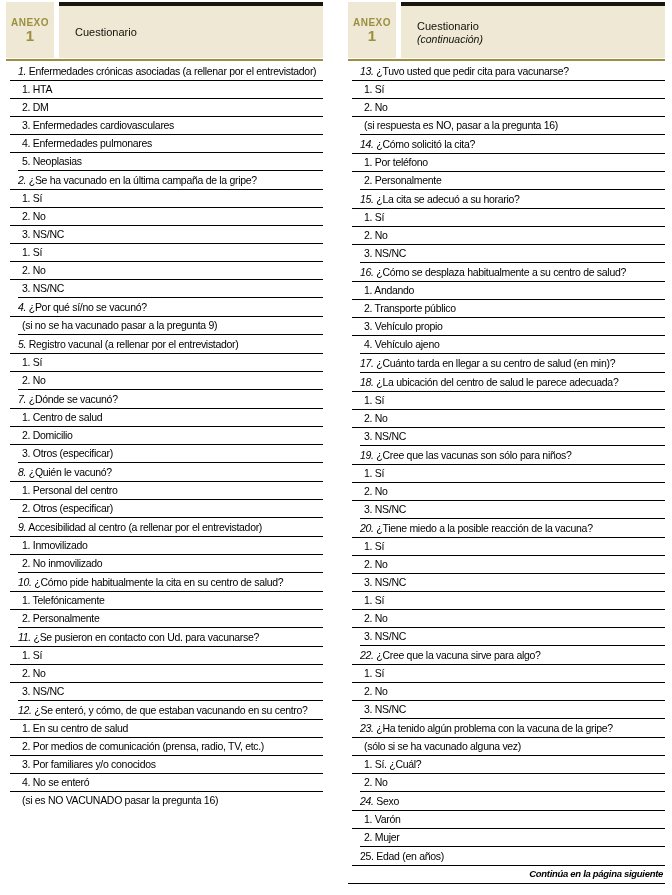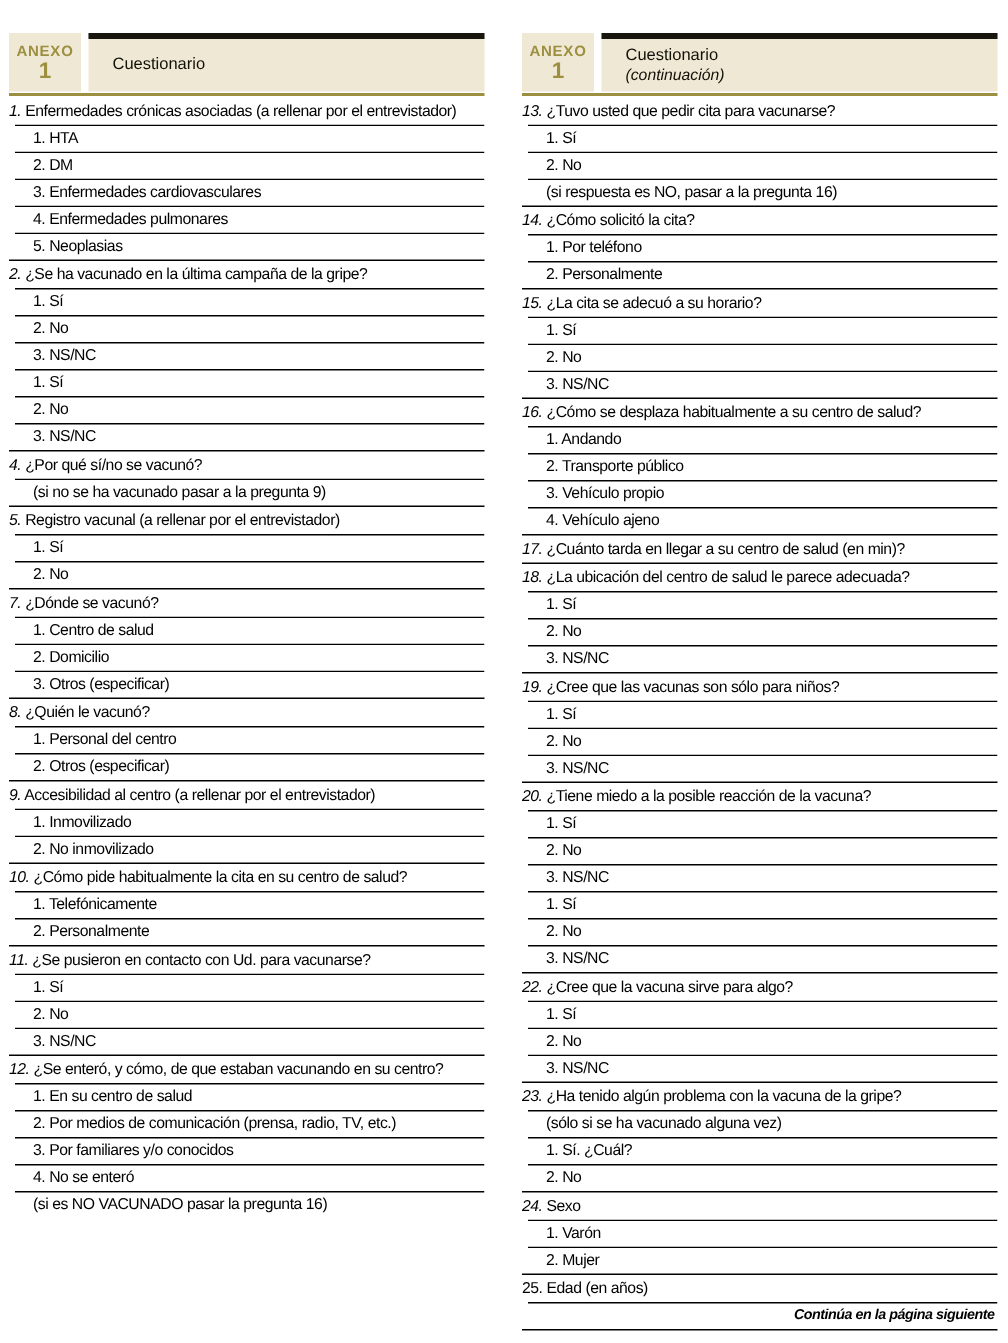--- a/index.html
+++ b/index.html
@@ -3,41 +3,41 @@
 <meta charset="utf-8">
 <style>
   html,body{margin:0;padding:0;background:#fff;}
   .page{
     width:672px;height:895px;background:#fff;overflow:hidden;
     font-family:"Liberation Sans",sans-serif;color:#000;position:relative;
   }
   .cols{display:flex;gap:25px;padding:2px 7px 0 6px;}
   .col{width:317px;flex:0 0 317px;}
   
-  .hdr{display:flex;gap:5px;height:39px;margin-top:20px;}
+  .hdr{display:flex;gap:5px;height:56px;}
   .anexo-box{
     width:48px;flex:0 0 48px;background:var(--cream,#EFE8D5);
     color:var(--accent,#9C8F3F);text-align:center;
     display:flex;flex-direction:column;justify-content:center;
   }
   .anexo-label{font-size:10px;font-weight:bold;letter-spacing:.5px;line-height:11px;}
   .anexo-num{font-size:15px;font-weight:bold;line-height:15px;}
   .title-box{
     flex:1;background:var(--cream,#EFE8D5);border-top:4px solid var(--bar,#17170F);
     padding-left:16px;display:flex;flex-direction:column;justify-content:center;
   }
   .hdr-title{font-weight:normal;font-size:11px;line-height:13px;color:#111108;}
   .hdr-sub{font-style:italic;font-size:10.5px;line-height:12px;color:#111108;}
   .olive-rule{height:2px;background:var(--accent,#9C8F3F);margin-top:1px;margin-bottom:1px;}
   
   .row{
     height:18px;line-height:18px;font-size:10.5px;letter-spacing:-0.3px;
     white-space:nowrap;overflow:hidden;position:relative;
   }
-  .qrow{border-top:1px solid #000;padding-left:0;}
+  .qrow{border-top:1px solid #000;padding-left:0;margin-left:12px;}
   .qrow.first{border-top:none;}
   .qnum{font-style:italic;}
   .qnum.upright{font-style:normal;}
   .arow{padding-left:16px;}
   .arow::before{
     content:"";position:absolute;left:4px;right:0;top:0;border-top:1px solid #000;
   }
   .continua{
     text-align:right;font-size:9.5px;font-style:italic;font-weight:bold;
     padding-left:0;padding-right:2px;

